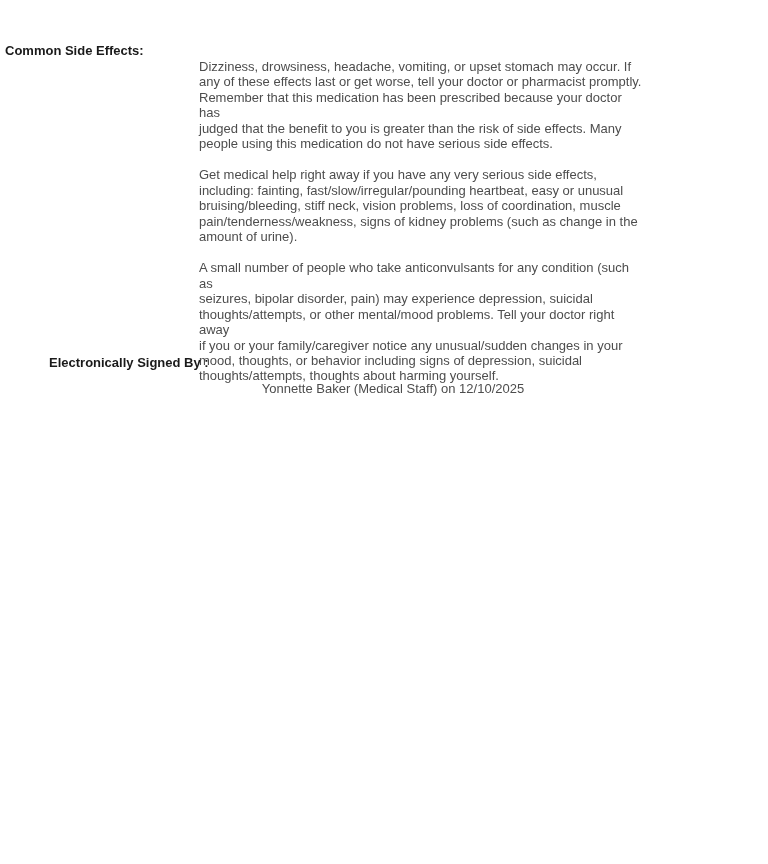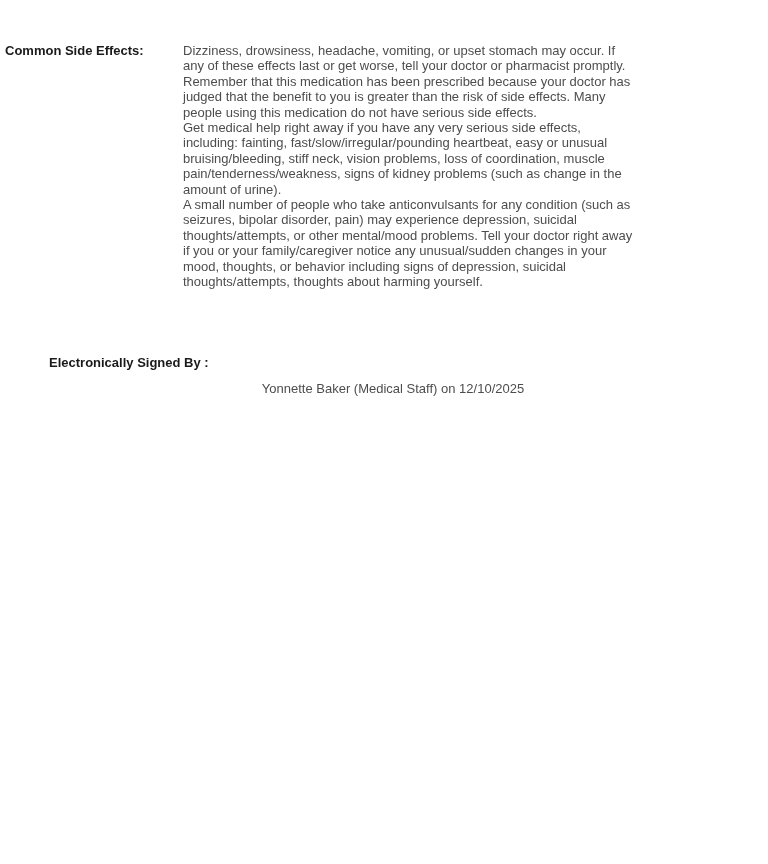--- a/index.html
+++ b/index.html
@@ -33,21 +33,21 @@
     position: absolute;
     left: 183px;
     top: 43px;
     width: 478px;
     font-size: 13px;
     line-height: 15.4px;
     color: #4d4d4d;
   }
   .paragraph {
     white-space: pre-line;
-    margin: 0;
+    margin: 16px;
   }
   .sig-label {
     position: absolute;
     left: 5px;
     top: 355px;
     font-size: 13px;
     font-weight: bold;
     color: #1a1a1a;
     line-height: 15px;
     white-space: nowrap;

